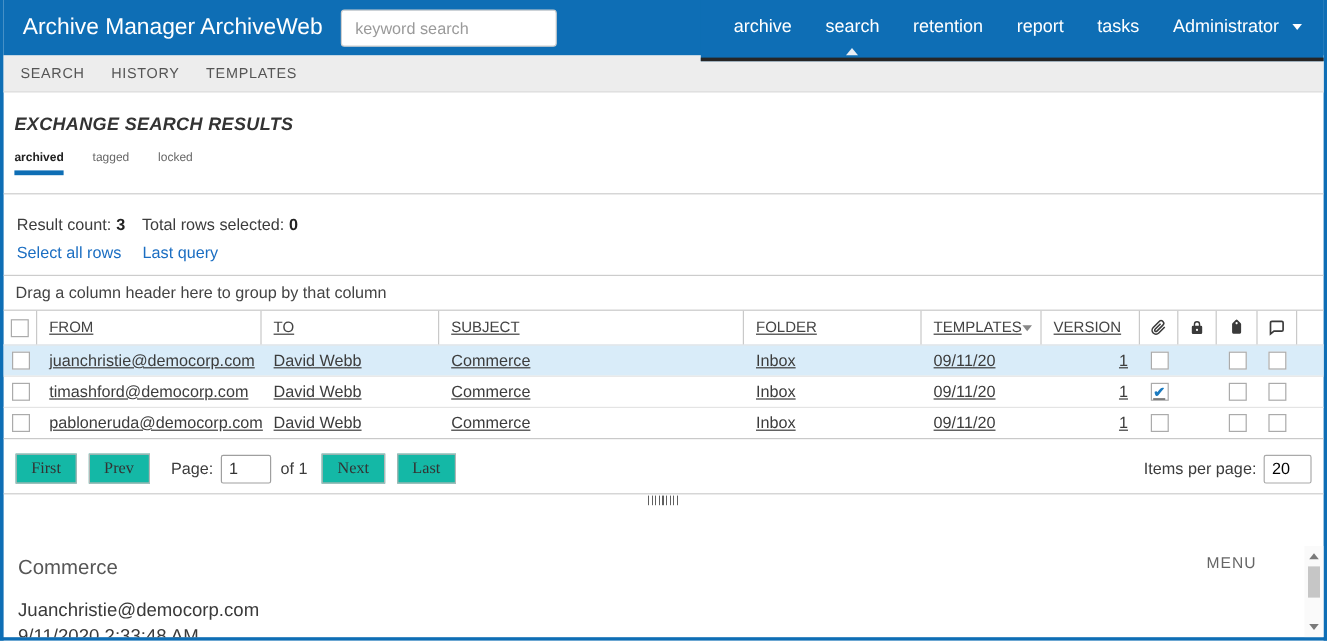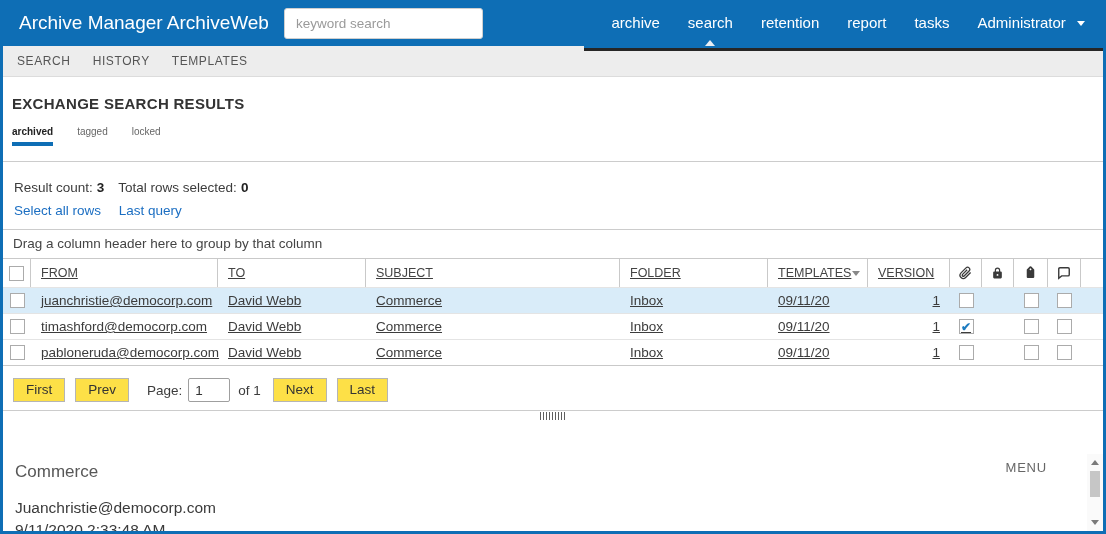--- a/index.html
+++ b/index.html
@@ -5,21 +5,21 @@
   * { box-sizing: border-box; margin: 0; padding: 0; }
   html,body { width:1106px; height:534px; overflow:hidden; }
   body { font-family:"Liberation Sans", sans-serif; color:#3c3c3c; background:#fff; }
   #app { width:1106px; height:534px; border:3px solid #0e6eb5; border-top:0;
          display:flex; flex-direction:column; background:#fff; position:relative; }
 
   
   .topbar { height:46px; background:#0e6eb5; flex:0 0 auto; position:relative;
             display:flex; align-items:center; z-index:5; }
   .brand { color:#fff; font-size:19px; font-weight:400; margin-left:16px; white-space:nowrap; }
-  .kw { position:absolute; left:281px; top:8px; width:199px; height:31px; border:1px solid #cfcfcf;
+  .kw { position:absolute; left:281px; top:8px; width:180px; height:31px; border:1px solid #cfcfcf;
         border-radius:3px; padding:0 11px; font-size:13.5px; color:#444; outline:none;
         font-family:"Liberation Sans", sans-serif; }
   .kw::placeholder { color:#9a9a9a; }
   .topnav { position:absolute; right:0; top:0; height:51px; background:#0e6eb5;
             border-bottom:3px solid #262626; display:flex; align-items:center;
             padding-right:18px; padding-bottom:4px; }
   .nav-item { color:#fff; font-size:15px; margin-left:28px; cursor:pointer; position:relative;
               text-decoration:none; display:inline-block; }
   .nav-item .tri { position:absolute; left:50%; margin-left:-5px; bottom:-15px; width:0; height:0;
                    border-left:5px solid transparent; border-right:5px solid transparent;
@@ -28,21 +28,21 @@
            border-right:4px solid transparent; border-top:5px solid #fff; margin-left:7px;
            vertical-align:middle; }
 
   
   .subnav { height:31px; background:#ededed; border-bottom:1px solid #dcdcdc; flex:0 0 auto;
             display:flex; align-items:center; padding-left:14px; }
   .subnav-item { font-size:12px; color:#555; letter-spacing:0.6px; margin-right:22px; cursor:pointer; }
 
   
   .page-title { font-size:15px; font-weight:bold; color:#333; letter-spacing:0.3px;
-                margin:18px 0 0 9px; }
+                margin:18px 0 0 9px;font-style:italic; }
   .tabsbar { display:flex; padding:14px 9px 15px 9px; }
   .tab { font-size:10px; color:#666; margin-right:24px; cursor:pointer; padding-bottom:5px; }
   .tab.active { color:#222; font-weight:bold; border-bottom:4px solid #0e6eb5; }
 
   .summary { border-top:1px solid #cccccc; padding:18px 11px 0 11px; font-size:13.5px; color:#3c3c3c; }
   .summary b { margin:0 14px 0 4px; color:#222; }
   .linksrow { padding:8px 11px 11px 11px; font-size:13.5px; }
   .linksrow a { color:#1b6ec2; text-decoration:none; margin-right:14px; cursor:pointer; }
 
   .grouphint { border-top:1px solid #cccccc; padding:6px 10px 7px 10px; font-size:13.5px; color:#444; }
@@ -71,23 +71,23 @@
   .checkbox { width:15px; height:15px; border:1px solid #ababab; background:#fff;
               display:flex; align-items:center; justify-content:center; cursor:pointer;
               font-size:12px; color:#1c7bc0; font-weight:bold; }
   .checkbox.checked::after { content:"\2714"; line-height:1; }
 
   .gicon svg { display:block; }
 
   
   .pager { display:flex; align-items:center; padding:12px 10px 8px 10px;
            border-bottom:1px solid #cccccc; font-size:13.5px; }
-  .pbtn { border:1px solid #b5b5b5; background:#fde047; color:#333; font-size:13.5px;
+  .pbtn { border:1px solid #b5b5b5; background:#14b8a6; color:#333; font-size:13.5px;
           padding:3px 12px 4px 12px; margin-right:10px; cursor:pointer;
-          font-family:Liberation Sans, sans-serif; }
+          font-family:Liberation Serif, serif; }
   .plabel { margin:0 6px 0 8px; color:#3c3c3c; }
   .pinput { width:42px; height:24px; border:1px solid #9f9f9f; border-radius:2px;
             padding:0 6px; font-size:13.5px; color:#333; outline:none;
             font-family:"Liberation Sans", sans-serif; }
   .pof { margin:0 12px 0 8px; }
   .pright { margin-left:auto; display:flex; align-items:center; }
   .ippinput { width:40px; height:24px; border:1px solid #aaa; border-radius:2px;
               padding:0 6px; font-size:13.5px; margin-left:6px; outline:none;
               font-family:"Liberation Sans", sans-serif; }
 
@@ -278,20 +278,24 @@
   </div>
 
   <div class="pager">
     <button class="pbtn">First</button>
     <button class="pbtn">Prev</button>
     <span class="plabel">Page:</span>
     <input class="pinput" value="1" style="">
     <span class="pof">of 1</span>
     <button class="pbtn">Next</button>
     <button class="pbtn">Last</button>
+    <span class="pright">
+      <span>Items per page:</span>
+      <input class="ippinput" value="20" style="">
+    </span>
   </div>
 
   <div class="splitter">
     <div class="grip"></div>
   </div>
 
   <div class="preview">
     <div class="pv-subject">Commerce</div>
     <div class="pv-sender">Juanchristie@democorp.com</div>
     <div class="pv-date">9/11/2020 2:33:48 AM</div>

